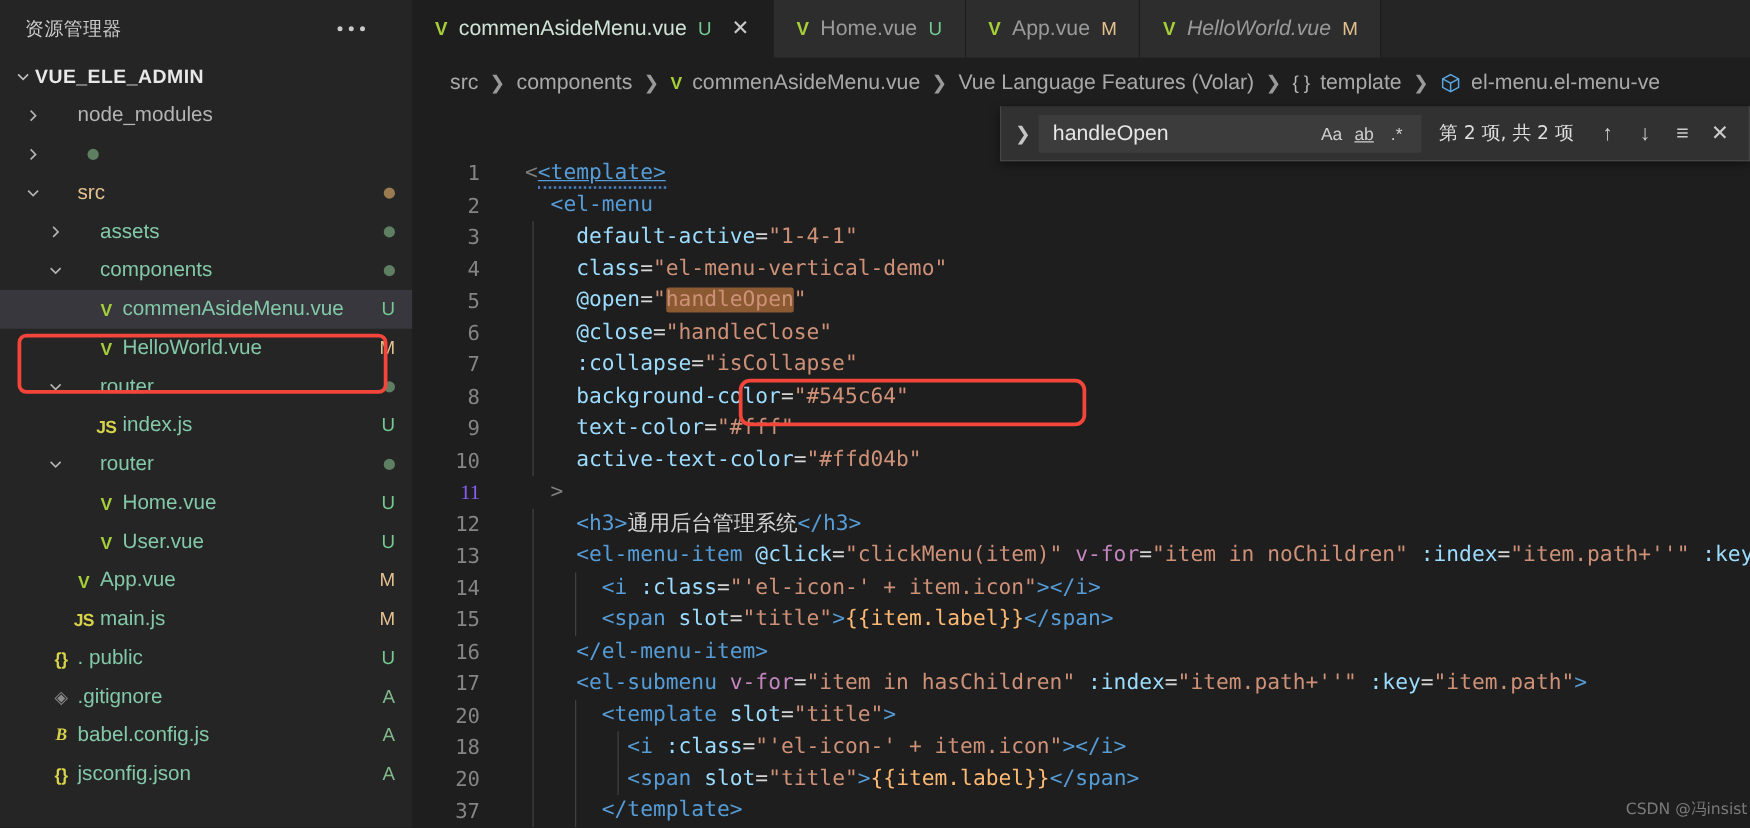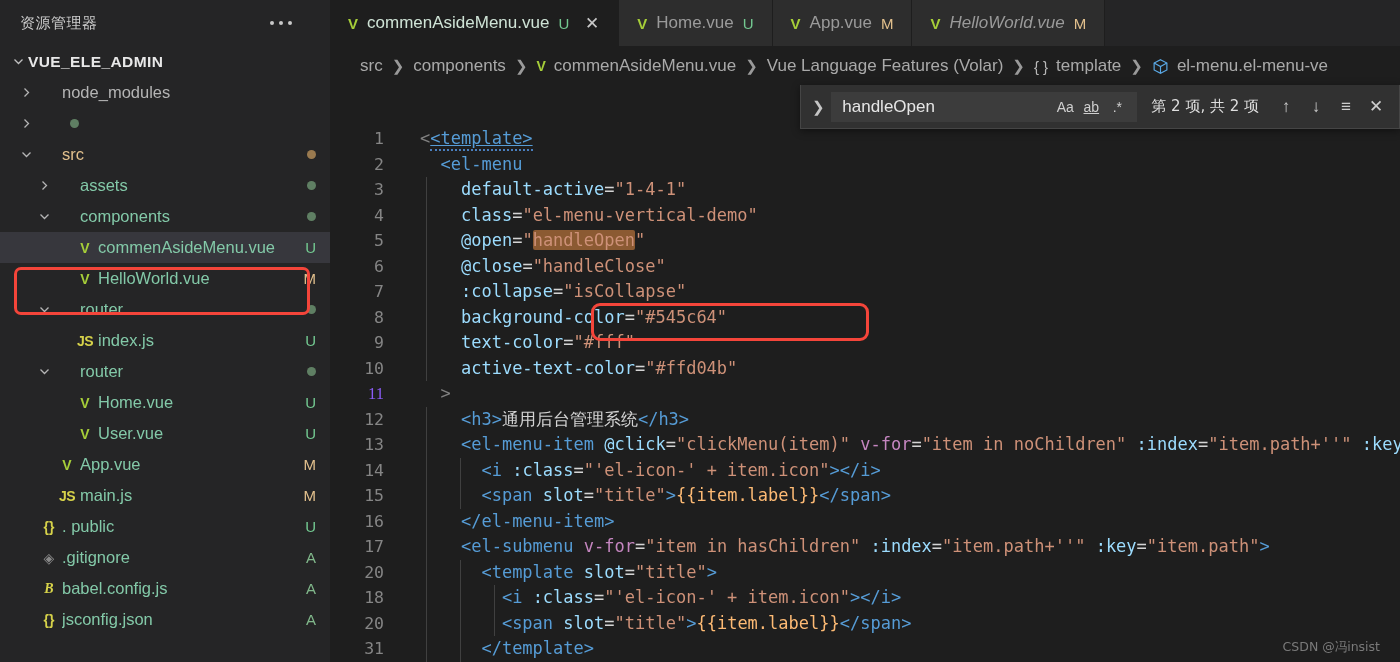--- a/index.html
+++ b/index.html
@@ -161,21 +161,21 @@
   }
   .hl-match{background:#8b5a32;border-radius:2px;}
 
   
   .redbox2{
     position:absolute;border:3px solid #f4453a;border-radius:9px;
     pointer-events:none;box-sizing:border-box;z-index:30;
   }
 
   .watermark{
-    position:absolute;right:20px;bottom:6px;
+    position:absolute;right:2px;bottom:6px;
     color:#7a7a7a;font-size:12.5px;z-index:50;
     font-family:"DejaVu Sans","Liberation Sans",sans-serif;
   }
 </style>
 </head>
 <body>
 
 <div class="app">
 
   <div class="sidebar">
@@ -515,21 +515,21 @@
         <span class="gutter">18</span>
         <span class="ctext"><span class="ig" style="left:26px"></span><span class="ig" style="left:60px"></span><span class="ig" style="left:94px"></span>        <span class="t-tag">&lt;i</span><span class="t-plain"> </span><span class="t-attr">:class</span><span class="t-plain">=</span><span class="t-str">"'el-icon-' + item.icon"</span><span class="t-tag">&gt;&lt;/i&gt;</span></span>
       </div>
 
       <div class="cline">
         <span class="gutter">20</span>
         <span class="ctext"><span class="ig" style="left:26px"></span><span class="ig" style="left:60px"></span><span class="ig" style="left:94px"></span>        <span class="t-tag">&lt;span</span><span class="t-plain"> </span><span class="t-attr">slot</span><span class="t-plain">=</span><span class="t-str">"title"</span><span class="t-tag">&gt;</span><span class="t-mustache">{{item.label}}</span><span class="t-tag">&lt;/span&gt;</span></span>
       </div>
 
       <div class="cline">
-        <span class="gutter">31</span>
+        <span class="gutter">37</span>
         <span class="ctext"><span class="ig" style="left:26px"></span><span class="ig" style="left:60px"></span>      <span class="t-tag">&lt;/template&gt;</span></span>
       </div>
 
     </div>
 
     <div class="redbox2" style="left:261px;top:303px;width:278px;height:38px;"></div>
 
     <div class="watermark">CSDN @冯insist</div>
   </div>
 

